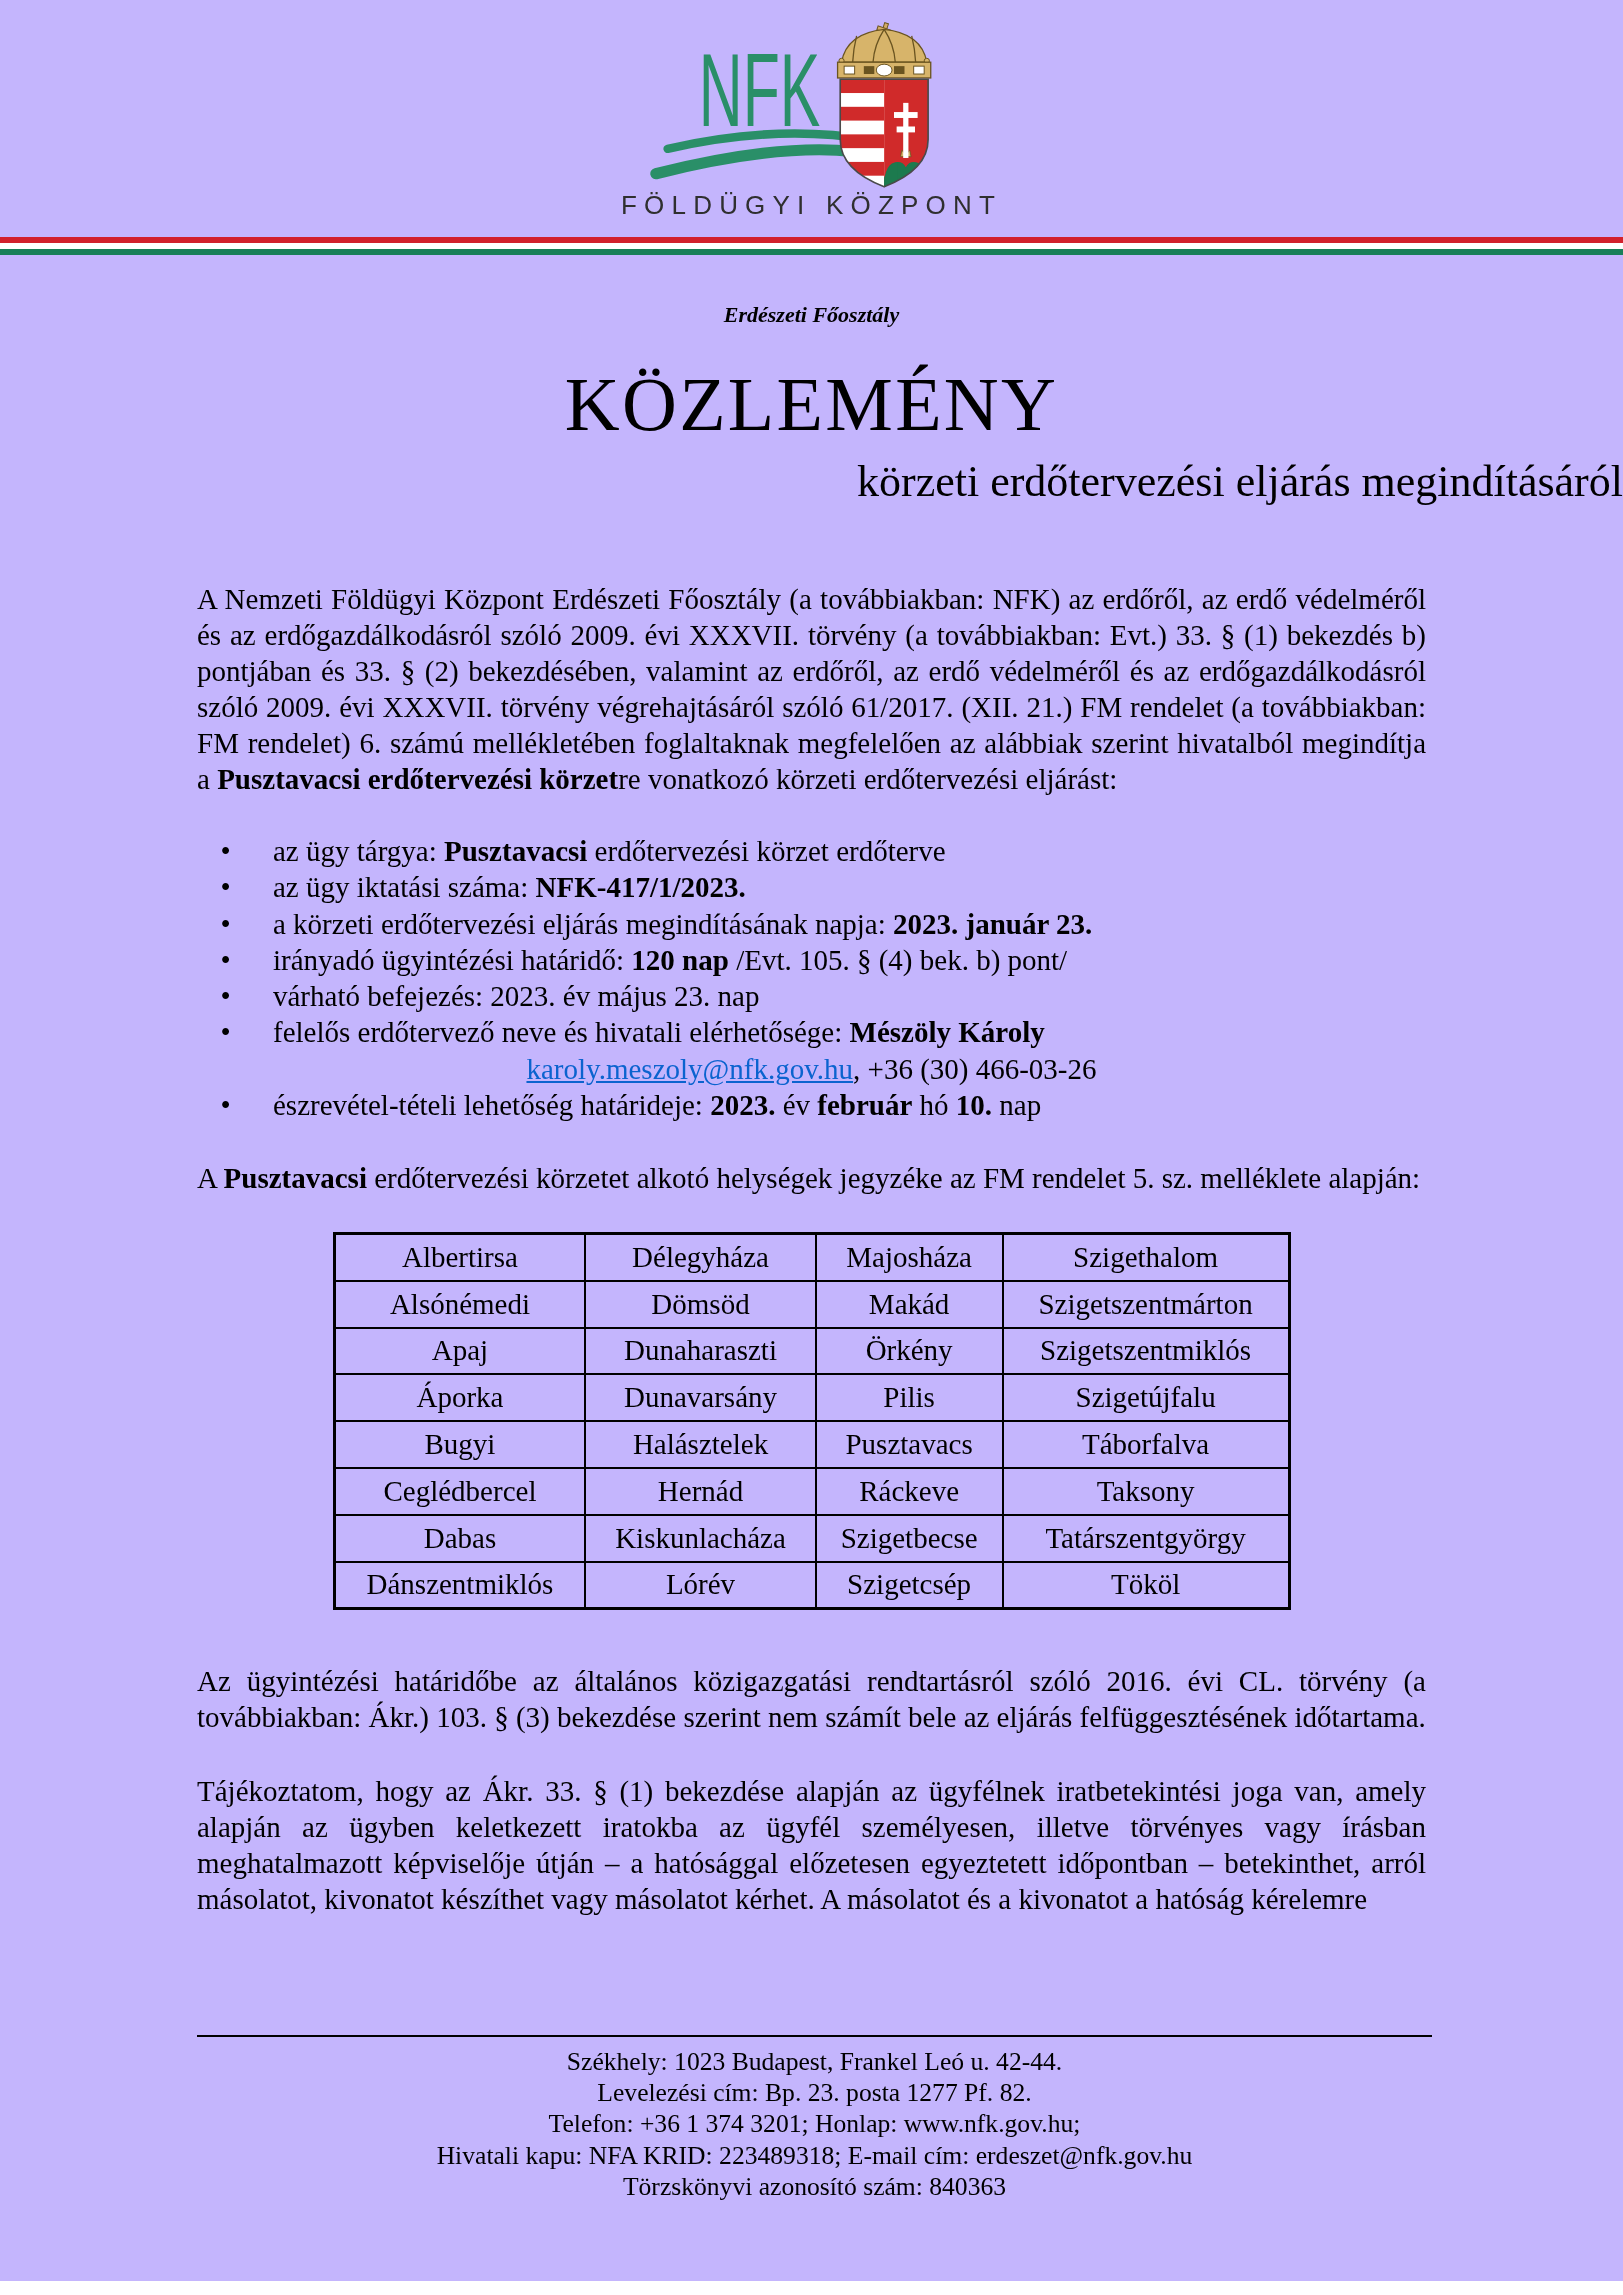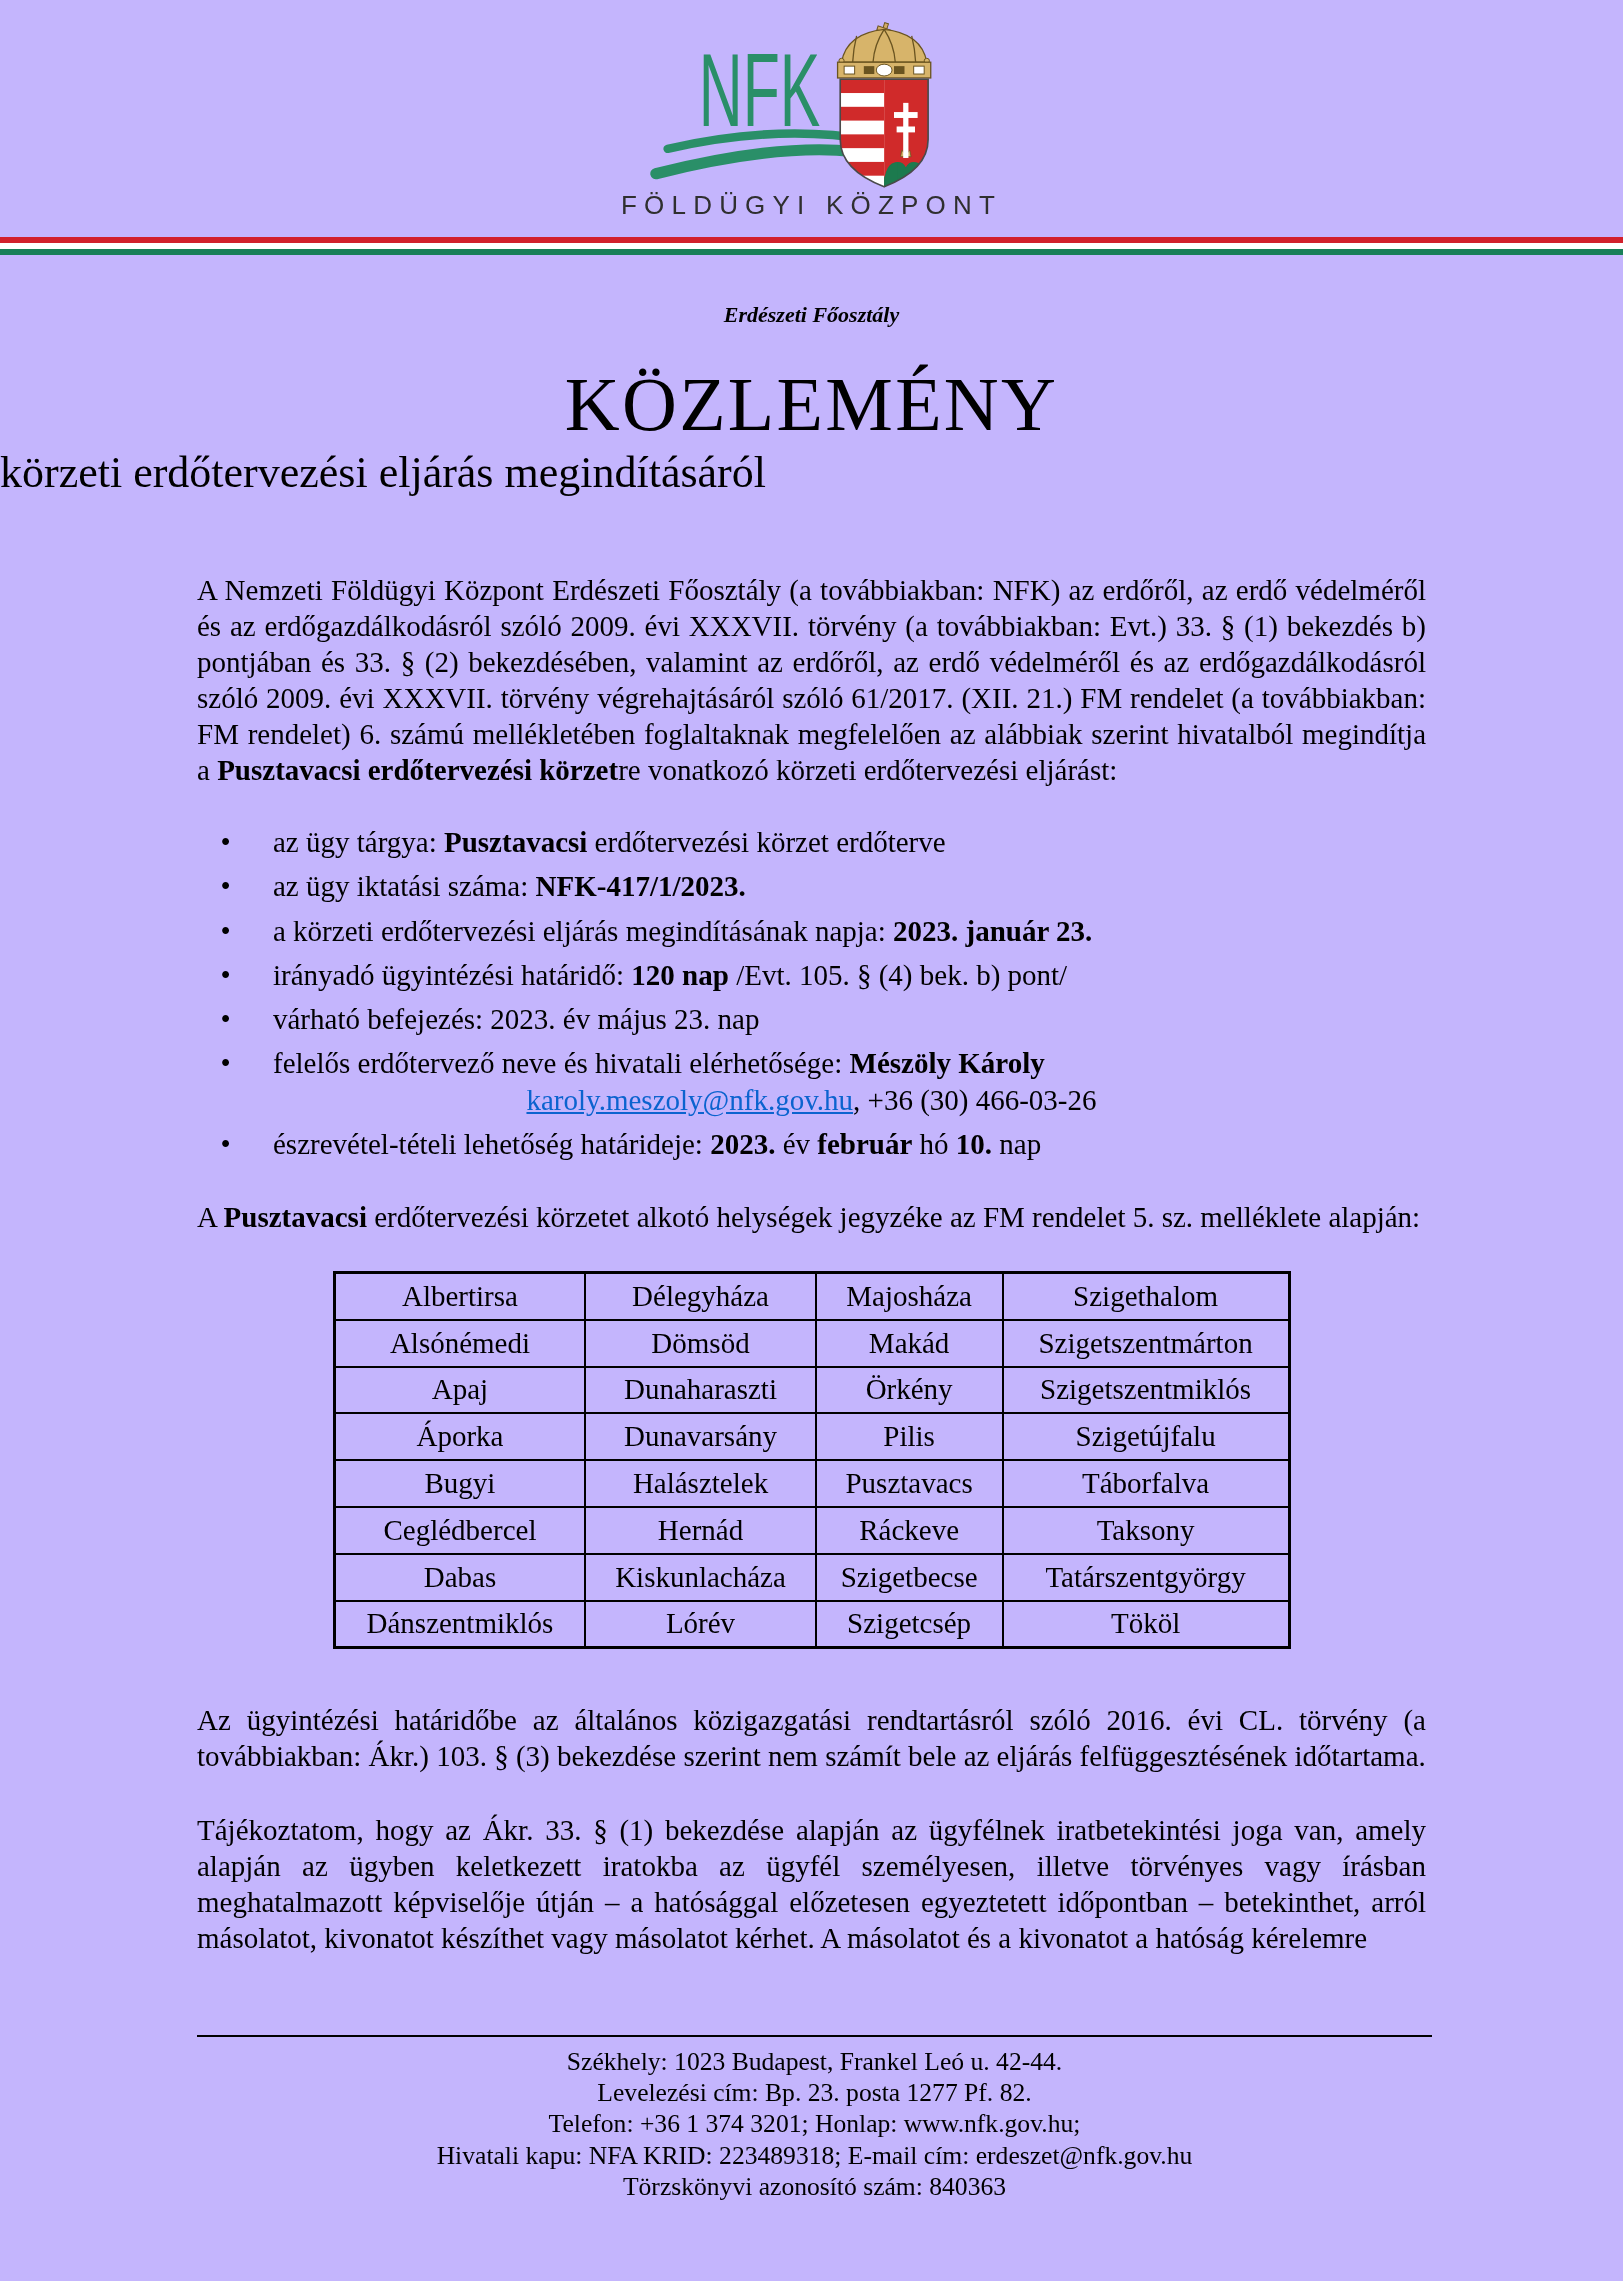--- a/index.html
+++ b/index.html
@@ -30,33 +30,33 @@
   
   .department{
     margin-top:47px;text-align:center;
     font-size:22px;font-weight:bold;font-style:italic;
   }
   .title{
     margin-top:38px;text-align:center;
     font-size:76px;letter-spacing:0.03em;line-height:1.0;
   }
   .subtitle{
-    margin-top:8px;text-align:left;
+    margin-top:17px;text-align:right;
     font-size:44px;line-height:1.05;
   }
   
   .content{padding:0 197px;}
   .para{font-size:29px;line-height:1.24;text-align:justify;}
   .p1{margin-top:77px;}
   .b{font-weight:bold;}
   .bullets{margin:35px 0 0 0;padding:0;list-style:none;}
   .bullets li{
     position:relative;
     padding-left:76px;
-    font-size:29px;line-height:1.25;margin-top:8px;
+    font-size:29px;line-height:1.25;
   }
   .bullet-dot{position:absolute;left:23.6px;top:0;}
   .bullet-dot::before{content:"\2022";font-size:29px;}
   .contact-line{
     font-size:29px;line-height:1.25;text-align:center;
   }
   .email-link{color:#0b63cf;text-decoration:underline;}
   .list-intro{margin-top:38px;}
   
   table.muni{

